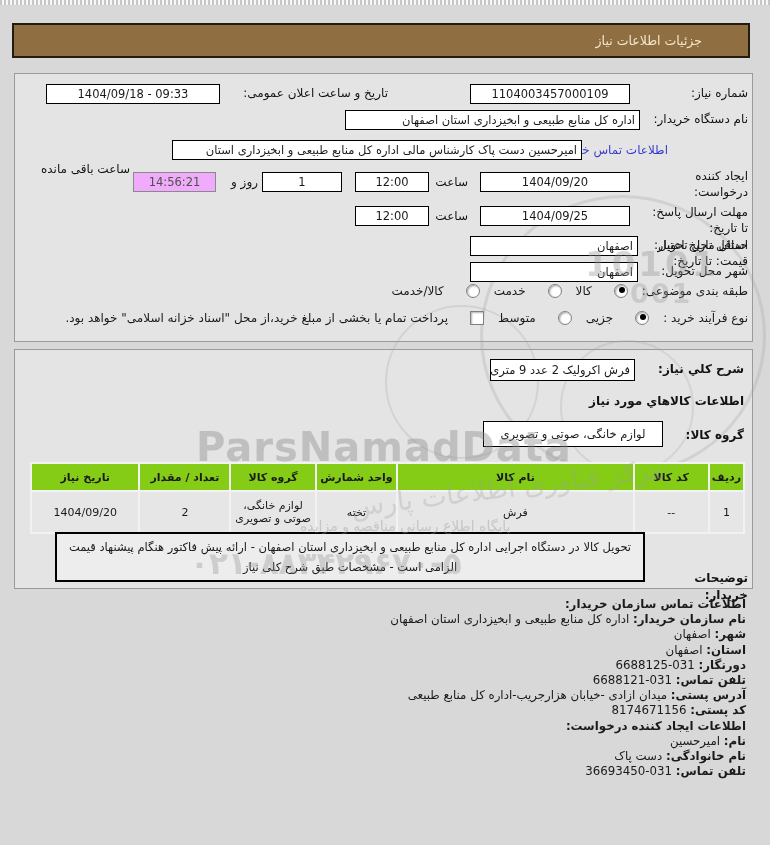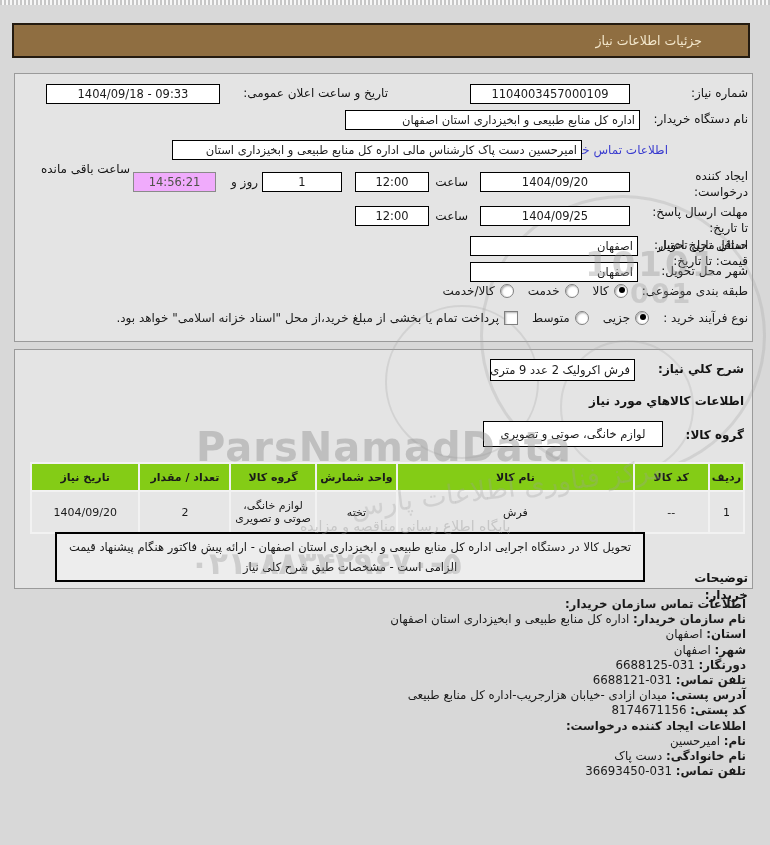--- a/index.html
+++ b/index.html
@@ -17,21 +17,21 @@
   .pre{white-space:pre-line;line-height:16px;margin-top:32px;}
   .b{font-weight:bold;}
   .vbox{position:absolute;background:#fff;border:1px solid #000;height:18px;line-height:18px;
         font-size:11.5px;z-index:3;white-space:nowrap;}
   .num{direction:ltr;text-align:center;}
   .txt{text-align:right;padding:0 4px;}
   .ctr{text-align:center;}
   .count{background:#f0abfc;border:1px solid #8a8a8a;color:#4e5347;direction:ltr;text-align:center;}
   .link{position:absolute;font-size:12px;color:#3a3ccf;z-index:3;white-space:nowrap;cursor:pointer;}
   .optrow{position:absolute;display:flex;align-items:center;gap:14px;z-index:3;font-size:12px;}
-  .opt{display:flex;align-items:center;gap:5px;}
+  .opt{display:flex;align-items:center;gap:22px;}
   .radio{width:12px;height:12px;border:1px solid #808080;border-radius:50%;background:#fff;
          box-shadow:inset 1px 1px 2px rgba(0,0,0,.35);flex:0 0 auto;}
   .radio.sel::after{content:"";display:block;width:6px;height:6px;margin:2px;background:#000;border-radius:50%;}
   .cbox{width:12px;height:12px;border:1px solid #808080;background:#fff;
         box-shadow:inset 1px 1px 2px rgba(0,0,0,.3);flex:0 0 auto;}
   table.items{position:absolute;right:25px;top:462px;width:715px;border-collapse:collapse;
        font-size:11px;z-index:3;border:1px solid #a5a5a5;}
   table.items th{background:#84cc16;border:2px solid #f2f2f2;font-weight:bold;height:24px;padding:1px 2px;}
   table.items td{background:#e6e6e6;border:2px solid #f2f2f2;height:38px;text-align:center;padding:1px 2px;}
   .notesbox{position:absolute;left:55px;top:532px;width:568px;height:40px;background:#ededed;
@@ -180,22 +180,22 @@
     </tbody>
   </table>
 
   <span class="lbl b pre" style="right:22px;top:538px;line-height:17px">توضیحات
 خریدار:</span>
   <div class="notesbox">تحویل کالا در دستگاه اجرایی اداره کل منابع طبیعی و ابخیزداری استان اصفهان - ارائه پیش فاکتور هنگام پیشنهاد قیمت الزامی است - مشخصات طبق شرح کلی نیاز</div>
 
   <div class="contact">
     <div class="b">اطلاعات تماس سازمان خریدار:</div>
     <div><span class="b">نام سازمان خریدار:</span> <span>اداره کل منابع طبیعی و ابخیزداری استان اصفهان</span></div>
+    <div><span class="b">شهر:</span> <span>اصفهان</span></div>
     <div><span class="b">استان:</span> <span>اصفهان</span></div>
-    <div><span class="b">شهر:</span> <span>اصفهان</span></div>
     <div><span class="b">دورنگار:</span> <span class="ltr">6688125-031</span></div>
     <div><span class="b">تلفن تماس:</span> <span class="ltr">6688121-031</span></div>
     <div><span class="b">آدرس پستی:</span> <span>میدان ازادی -خیابان هزارجریب-اداره کل منابع طبیعی</span></div>
     <div><span class="b">کد پستی:</span> <span class="ltr">8174671156</span></div>
     <div class="b">اطلاعات ایجاد کننده درخواست:</div>
     <div><span class="b">نام:</span> <span>امیرحسین</span></div>
     <div><span class="b">نام خانوادگی:</span> <span>دست پاک</span></div>
     <div><span class="b">تلفن تماس:</span> <span class="ltr">36693450-031</span></div>
   </div>
 

